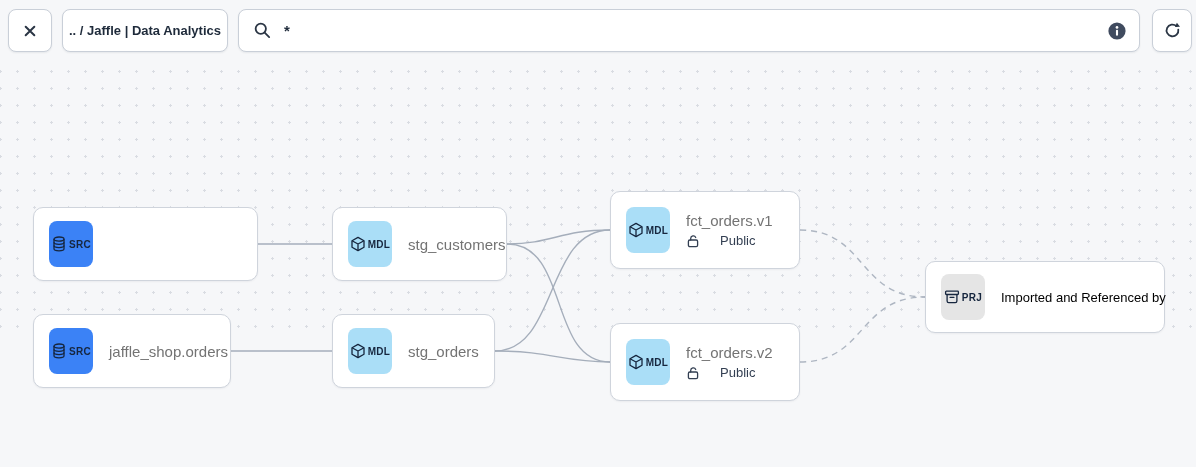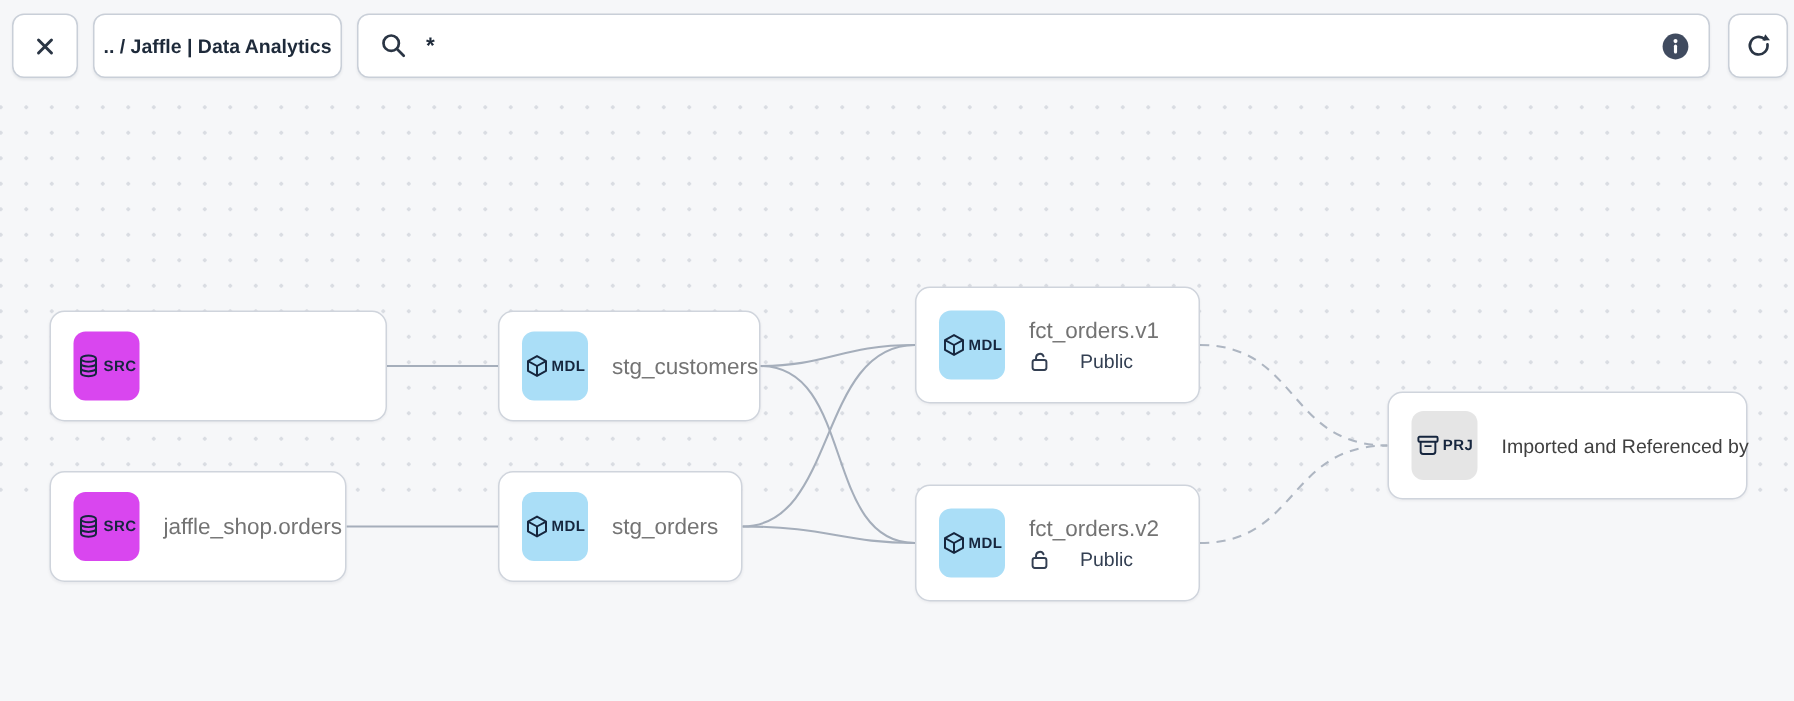--- a/index.html
+++ b/index.html
@@ -50,27 +50,27 @@
     display: flex; align-items: center;
     padding-left: 15px; gap: 16px;
     cursor: pointer;
     z-index: 2;
   }
   .badge {
     width: 44px; height: 46px; border-radius: 8px;
     display: flex; flex-direction: row; align-items: center; justify-content: center;
     gap: 2px; flex: 0 0 auto;
   }
-  .badge.src { background: #d946ef; }
+  .badge.src { background: #3b82f6; }
   .badge.mdl { background: #aadef7; }
   .badge.prj { background: #e5e5e5; }
   .badge-label { font-size: 10px; font-weight: 700; letter-spacing: .3px; color: #16263e; }
   .nlabel { font-size: 15px; color: #737373; white-space: nowrap; }
   .access-row { display: flex; align-items: center; gap: 20px; margin-top: 4px; color: #333f52; font-size: 13px; }
-  .prj-caption { font-size: 13px; color: #404040; white-space: nowrap; }
+  .prj-caption { font-size: 13px; color: #000000; white-space: nowrap; }
   .prj-label { font-size: 17px; color: #222e40; margin-top: 3px; white-space: nowrap; }
 
   
   svg.edges { position: absolute; inset: 0; z-index: 1; pointer-events: none; }
   .edge { fill: none; stroke: #a5aebb; stroke-width: 1.4; }
   .edge.dashed { stroke: #aeb6c2; stroke-dasharray: 6 5; }
 
   .ic { display: block; }
 </style>
 </head>

